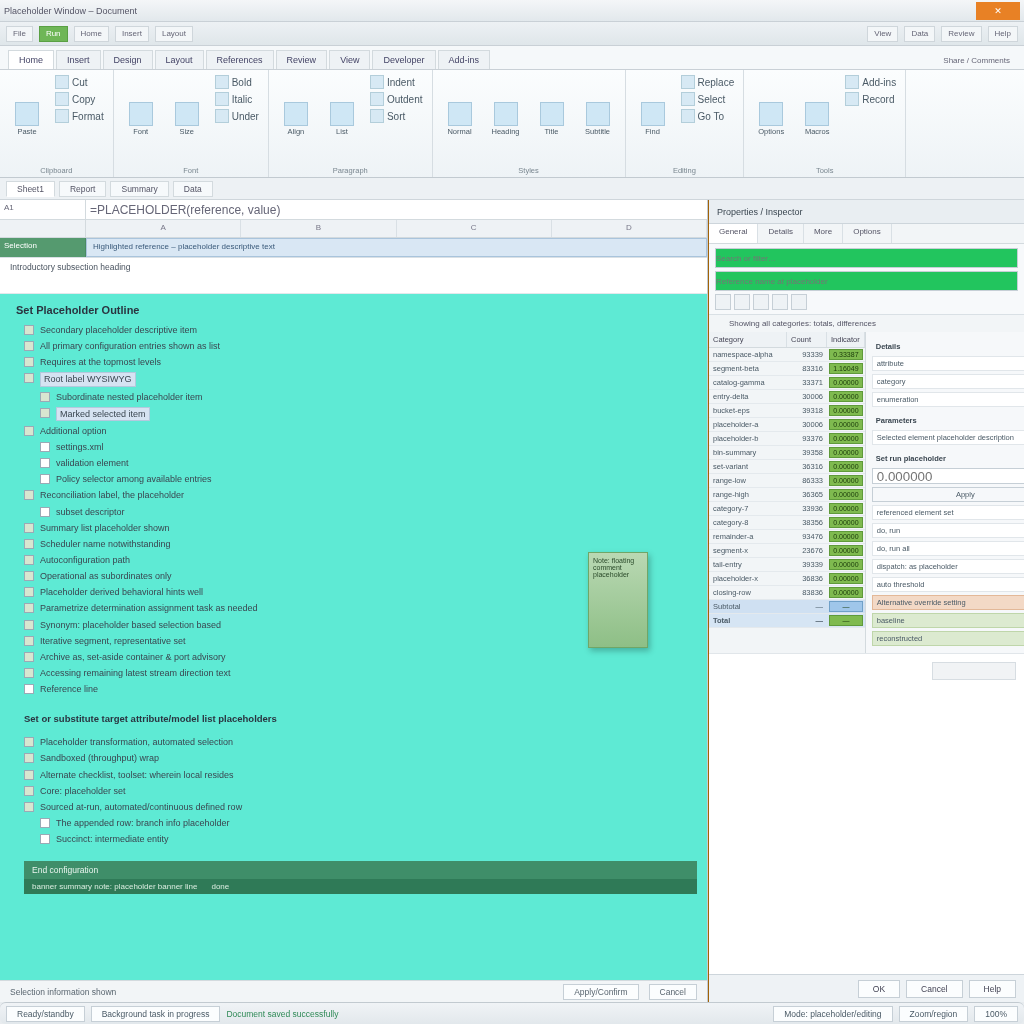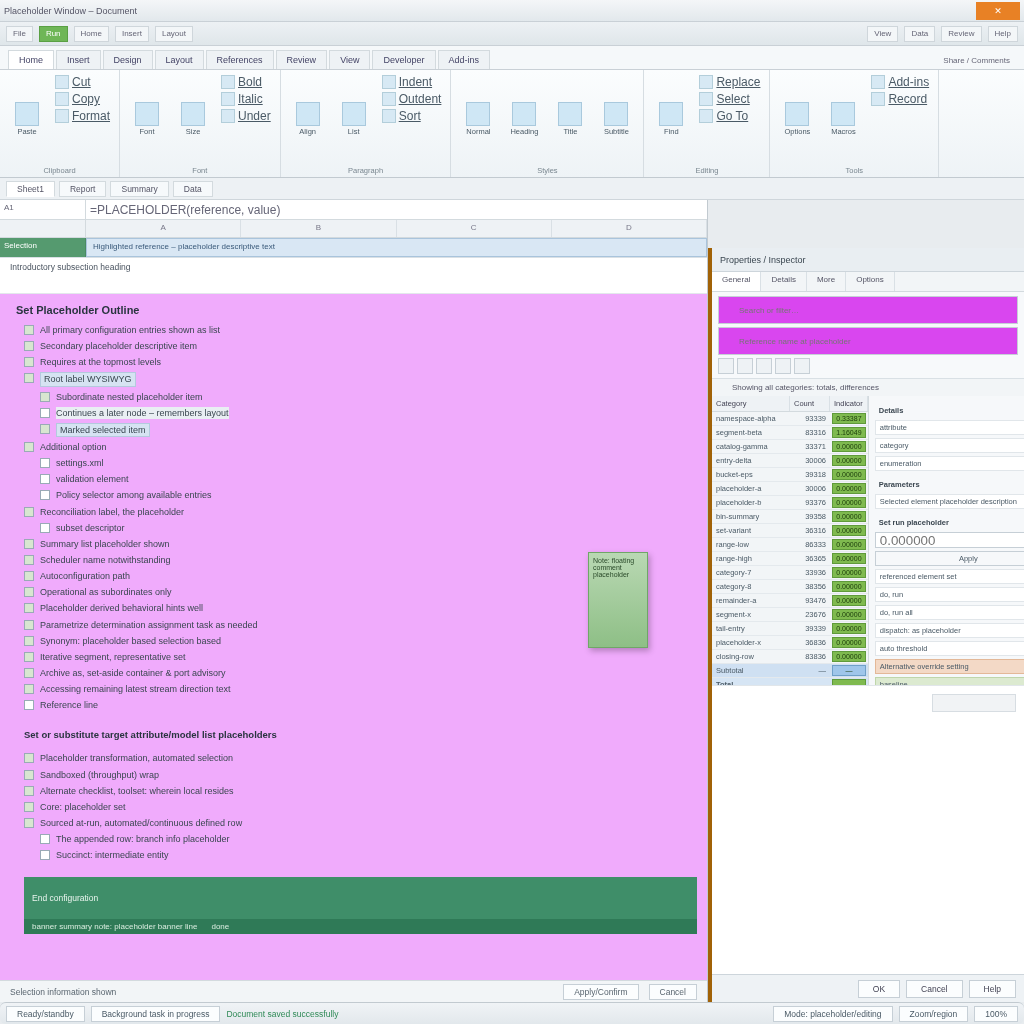--- a/index.html
+++ b/index.html
@@ -25,31 +25,31 @@
 .ribbon { height: 108px; background: linear-gradient(#fbfdfe,#eef3f6); border-bottom:1px solid #c2cad0; display:flex; }
 .ribbon-group { border-right:1px solid #d6dde2; padding:4px 6px 2px 6px; display:flex; flex-direction:column; }
 .ribbon-group .rg-row { display:flex; gap:4px; flex:1; }
 .ribbon-btn { display:flex; flex-direction:column; align-items:center; justify-content:center; min-width:42px; padding:2px 4px; gap:2px; }
 .ribbon-btn .icon { width:24px; height:24px; background:#cfe7f5; border:1px solid #a9c9dd; }
 .ribbon-btn .lbl { font-size:7.5px; color:#4a5a66; text-align:left; line-height:1.1; max-width:54px; }
 .ribbon-group .rg-label { font-size:7.5px; color:#7a8790; text-align:center; padding-top:2px; }
 .ribbon-small-stack { display:flex; flex-direction:column; gap:1px; }
 .ribbon-small { display:flex; align-items:center; gap:3px; padding:1px 3px; }
 .ribbon-small .icon { width:14px; height:14px; background:#d7e9f4; border:1px solid #b3ceda; }
-.ribbon-small .lbl { font-size:12px; color:#4a5a66;text-decoration:underline; }
+.ribbon-small .lbl { font-size:10px; color:#4a5a66; }
 
 
 .doc-tabs { height: 22px; background:#edf1f4; border-bottom:1px solid #cfd6db; display:flex; align-items:center; padding:0 6px; gap:4px;}
 .doc-tab { padding:2px 10px; background:#f6f9fb; border:1px solid #d3dade; font-size:8.5px; color:#556;}
 .doc-tab.active { background:#fff; border-bottom-color:#fff; }
 
 
 .main { display:flex; height: calc(1024px - 22px - 24px - 24px - 108px - 22px - 22px); }
 .left-area { flex:1; display:flex; flex-direction:column; border-right:1px solid #c2cad0; background:#fafcfd; min-width:0;}
-.right-pane { width: 316px; background:#f2f5f7; display:flex; flex-direction:column; border-left:4px solid #a16207;margin-top:48px;}
+.right-pane { width: 316px; background:#f2f5f7; display:flex; flex-direction:column; border-left:1px solid #a16207;}
 
 
 .formula-bar { height:20px; display:flex; border-bottom:1px solid #d3dade; background:#fff;}
 .formula-bar .name-box { width:86px; border-right:1px solid #d3dade; font-size:8px; padding:3px 4px; color:#667;}
 .formula-bar .fx { flex:1; font-size:12px; padding:3px 4px; color:#667;}
 
 
 .col-headers { height:18px; display:flex; background:#eef2f5; border-bottom:1px solid #d3dade;}
 .col-headers .corner { width:86px; border-right:1px solid #d3dade;}
 .col-headers .col { flex:1; border-right:1px solid #d9e0e5; font-size:8px; color:#778; text-align:center; padding-top:3px;}
@@ -59,46 +59,46 @@
 .tag-row .selected-cell { width:86px; height:100%; background:#559a6f; color:#fff; font-size:8px; padding:3px 4px; border-right:1px solid #4a8a62;}
 .tag-row .tag-strip { flex:1; height:100%; background:#d9e7f4; border:1px solid #a9c4dc; font-size:8px; color:#3a5a7a; padding:3px 6px;}
 
 
 .sub-row { height:36px; background:#fff; border-bottom:1px solid #e3e8ec; font-size:8.5px; color:#4a5460; padding:4px 10px;}
 
 
 .float-note { position:absolute; left:588px; top:258px; width:60px; height:96px; background:linear-gradient(#b9d8b3,#8ebf86); border:1px solid #6fa667; box-shadow: 2px 3px 6px rgba(0,0,0,.25); padding:4px; font-size:7px; color:#2a4a2a;}
 
 
-.outline-wrap { flex:1; overflow:auto; background:#f0abfc; position:relative; }
+.outline-wrap { flex:1; overflow:auto; background:#5eead4; position:relative; }
 .outline-title { font-size:11px; color:#2a3440; padding:10px 16px 6px 16px; font-weight:600;}
 .outline-list { padding: 0 10px 8px 24px; }
 .o-item { display:flex; align-items:flex-start; gap:6px; padding:2px 0; font-size:9px; color:#3a4650; line-height:1.35;}
 .o-item.indent1 { padding-left:16px; }
 .o-item .chk { width:10px; height:10px; border:1px solid #9aaab6; background:#fff; margin-top:1px; flex-shrink:0;}
 .o-item.hl .txt { background:#d6e3f2; border:1px solid #b4c9de; padding:0 3px;}
 .o-item.hl2 .txt { background:#e9eef3; }
 .o-item .txt { }
 .o-subhead { font-size:9.5px; color:#2a3440; padding:8px 0 2px 0; font-weight:600;}
 .green-banner { margin:6px 0 0 0; }
-.green-banner .row1 { background:#3f8e69; color:#e9f4ee; font-size:8.5px; padding:16px 8px;}
+.green-banner .row1 { background:#3f8e69; color:#e9f4ee; font-size:8.5px; padding:4px 8px;}
 .green-banner .row2 { background:#2f7a57; color:#d9ecdf; font-size:8px; padding:3px 8px; display:flex; gap:14px;}
 
 
 .info-row { height:22px; background:#f2f5f7; border-top:1px solid #d3dade; display:flex; align-items:center; padding:10px 10px; font-size:8.5px; color:#5a6670; gap:10px;}
 .info-row .spacer { flex:1; }
 .info-row .btn { padding:2px 10px; background:#fbfdfe; border:1px solid #c6cfd6;}
 
 
 .rp-header { height:24px; background:#e9eef2; border-bottom:1px solid #cdd5db; font-size:9px; color:#3a4650; padding:5px 8px; display:flex; align-items:center; gap:8px;}
 .rp-tabs { height:20px; display:flex; background:#f2f5f7; border-bottom:1px solid #d3dade;}
 .rp-tab { padding:3px 10px; font-size:8px; color:#556; border-right:1px solid #d9e0e5;}
 .rp-tab.active { background:#fff;}
 .rp-toolbar { padding:4px 6px; border-bottom:1px solid #d9e0e5; background:#f7f9fb;}
-.rp-toolbar .rp-field { width:100%; height:28px; border:1px solid #c6cfd6; background:#d946ef; font-size:8px; padding:1px 20px; margin-bottom:3px;}
+.rp-toolbar .rp-field { width:100%; height:20px; border:1px solid #c6cfd6; background:#22c55e; font-size:8px; padding:1px 0; margin-bottom:3px;}
 .rp-toolbar .rp-iconrow { display:flex; gap:3px;}
 .rp-toolbar .rp-ic { width:16px; height:16px; border:1px solid #c6cfd6; background:#eef2f5;}
 .rp-caption { font-size:8px; color:#556; padding:4px 20px;}
 
 .rp-split { flex:1; display:flex; min-height:0;}
 .rp-col-left { width:170px; border-right:1px solid #d3dade; display:flex; flex-direction:column;}
 .rp-col-right { flex:1; display:flex; flex-direction:column; background:#f6f8fa;}
 
 .rp-table-head { display:flex; font-size:7.5px; color:#445; background:#eef2f5; border-bottom:1px solid #d3dade;}
 .rp-table-head div { padding:3px 4px; border-right:1px solid #d9e0e5;}
@@ -343,41 +343,37 @@
       <div class="tag-strip">Highlighted reference – placeholder descriptive text</div>
     </div>
     <div class="sub-row">Introductory subsection heading</div>
 
     <div class="outline-wrap">
       <div class="float-note">Note: floating comment placeholder</div>
       <div class="outline-title">Set Placeholder Outline</div>
       <div class="outline-list" id="outline-list-1">
           <div class="o-item">
             <div class="chk" style="background: rgb(216, 230, 208);"></div>
+            <span class="txt">Secondary placeholder descriptive item</span>
+          </div>
+          <div class="o-item">
+            <div class="chk" style="background: rgb(216, 230, 208);"></div>
             <span class="txt">All primary configuration entries shown as list</span>
           </div>
           <div class="o-item">
             <div class="chk" style="background: rgb(216, 230, 208);"></div>
-            <span class="txt">Secondary placeholder descriptive item</span>
-          </div>
-          <div class="o-item">
-            <div class="chk" style="background: rgb(216, 230, 208);"></div>
             <span class="txt">Requires at the topmost levels</span>
           </div>
           <div class="o-item hl">
             <div class="chk" style="background: rgb(216, 230, 208);"></div>
             <span class="txt">Root label WYSIWYG</span>
           </div>
           <div class="o-item indent1">
             <div class="chk" style="background: rgb(216, 230, 208);"></div>
             <span class="txt">Subordinate nested placeholder item</span>
-          </div>
-          <div class="o-item indent1 hl2">
-            <div class="chk"></div>
-            <span class="txt">Continues a later node – remembers layout</span>
           </div>
           <div class="o-item indent1 hl">
             <div class="chk" style="background: rgb(216, 230, 208);"></div>
             <span class="txt">Marked selected item</span>
           </div>
           <div class="o-item">
             <div class="chk" style="background: rgb(216, 230, 208);"></div>
             <span class="txt">Additional option</span>
           </div>
           <div class="o-item indent1">

